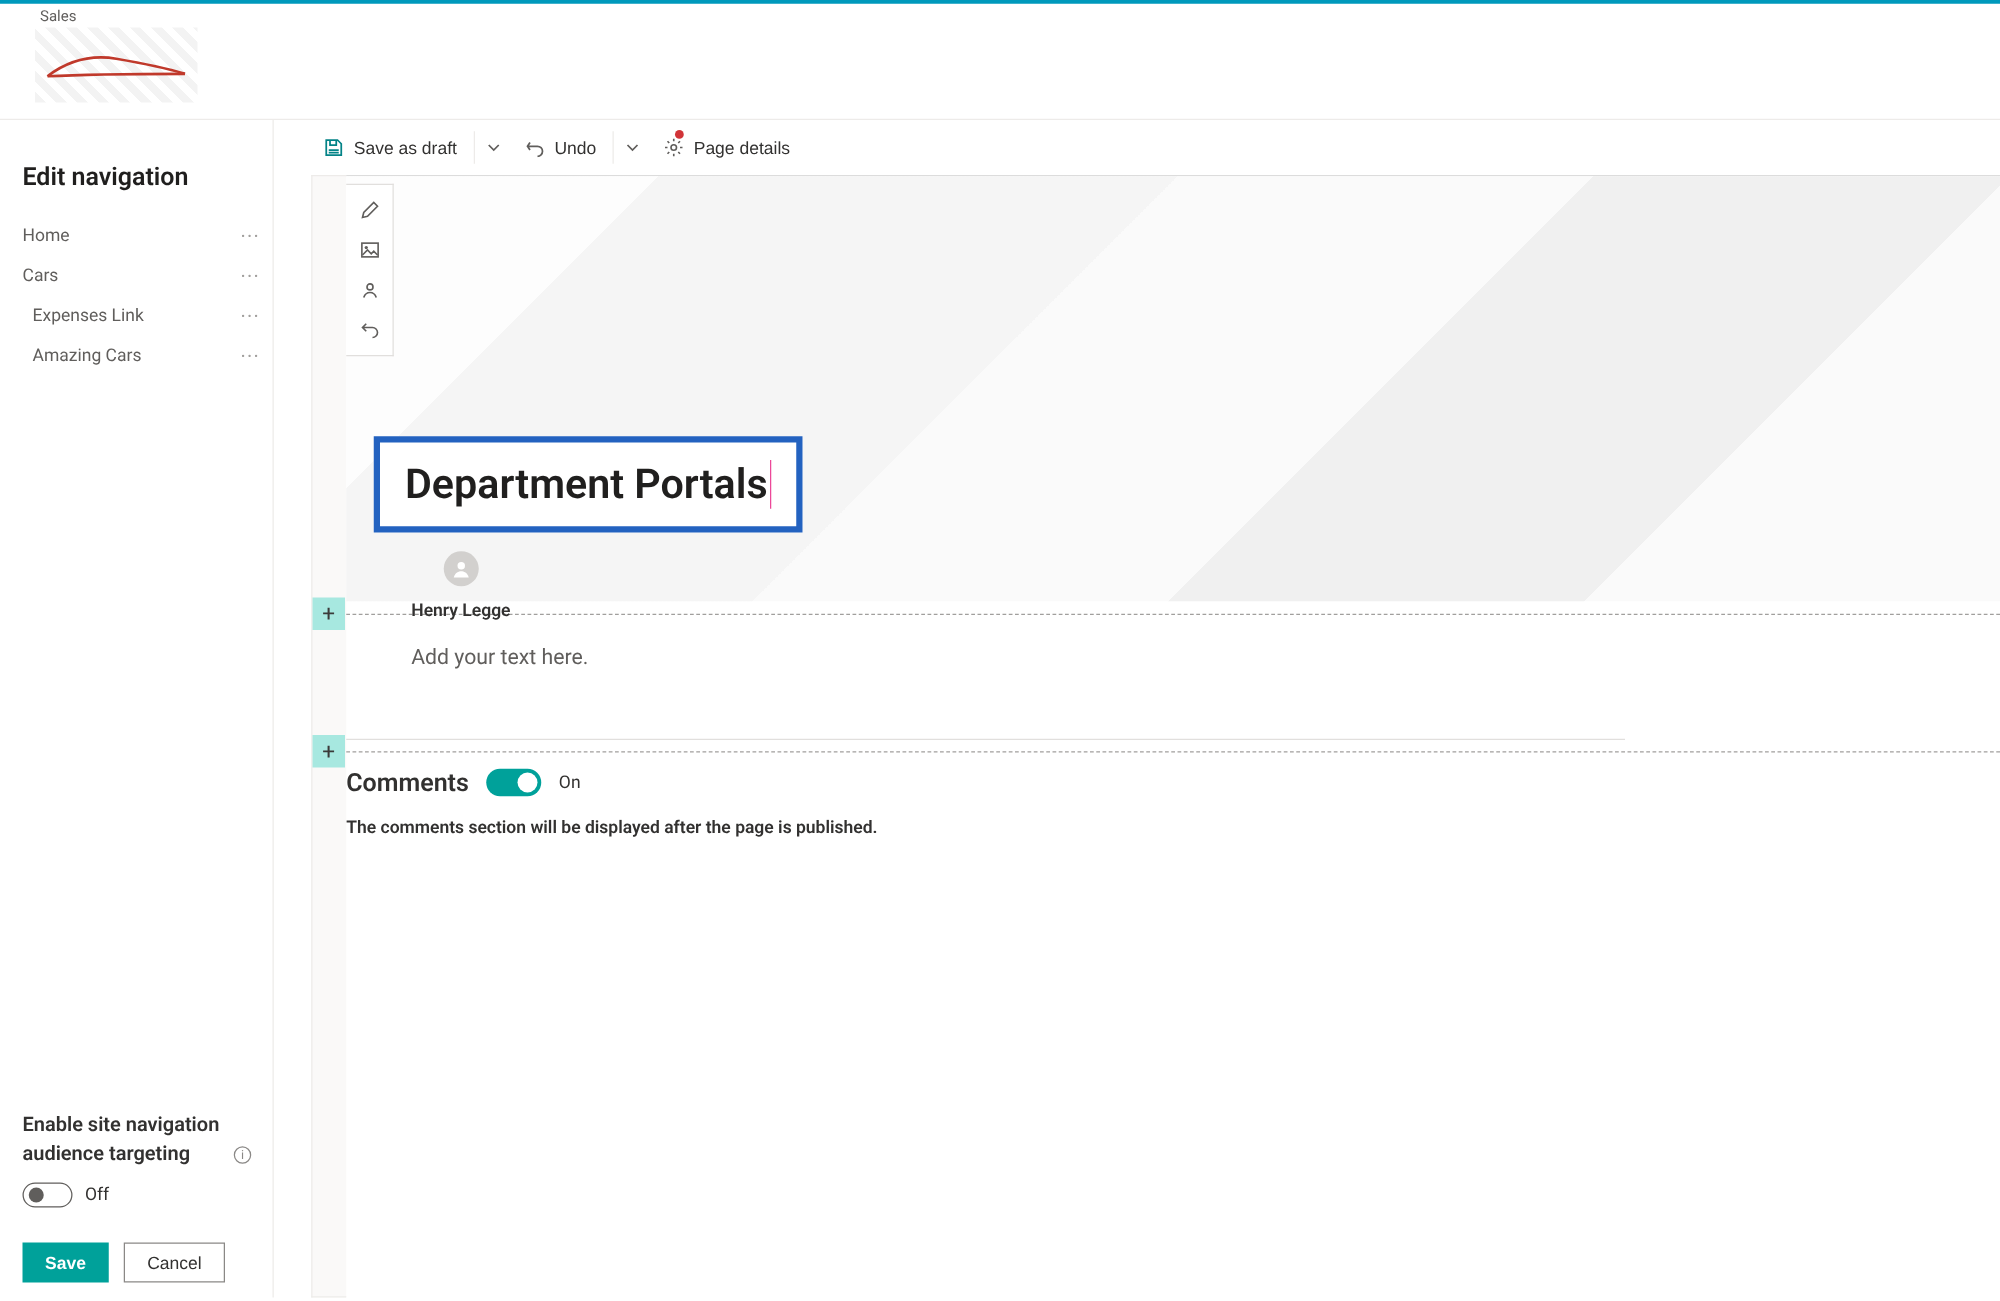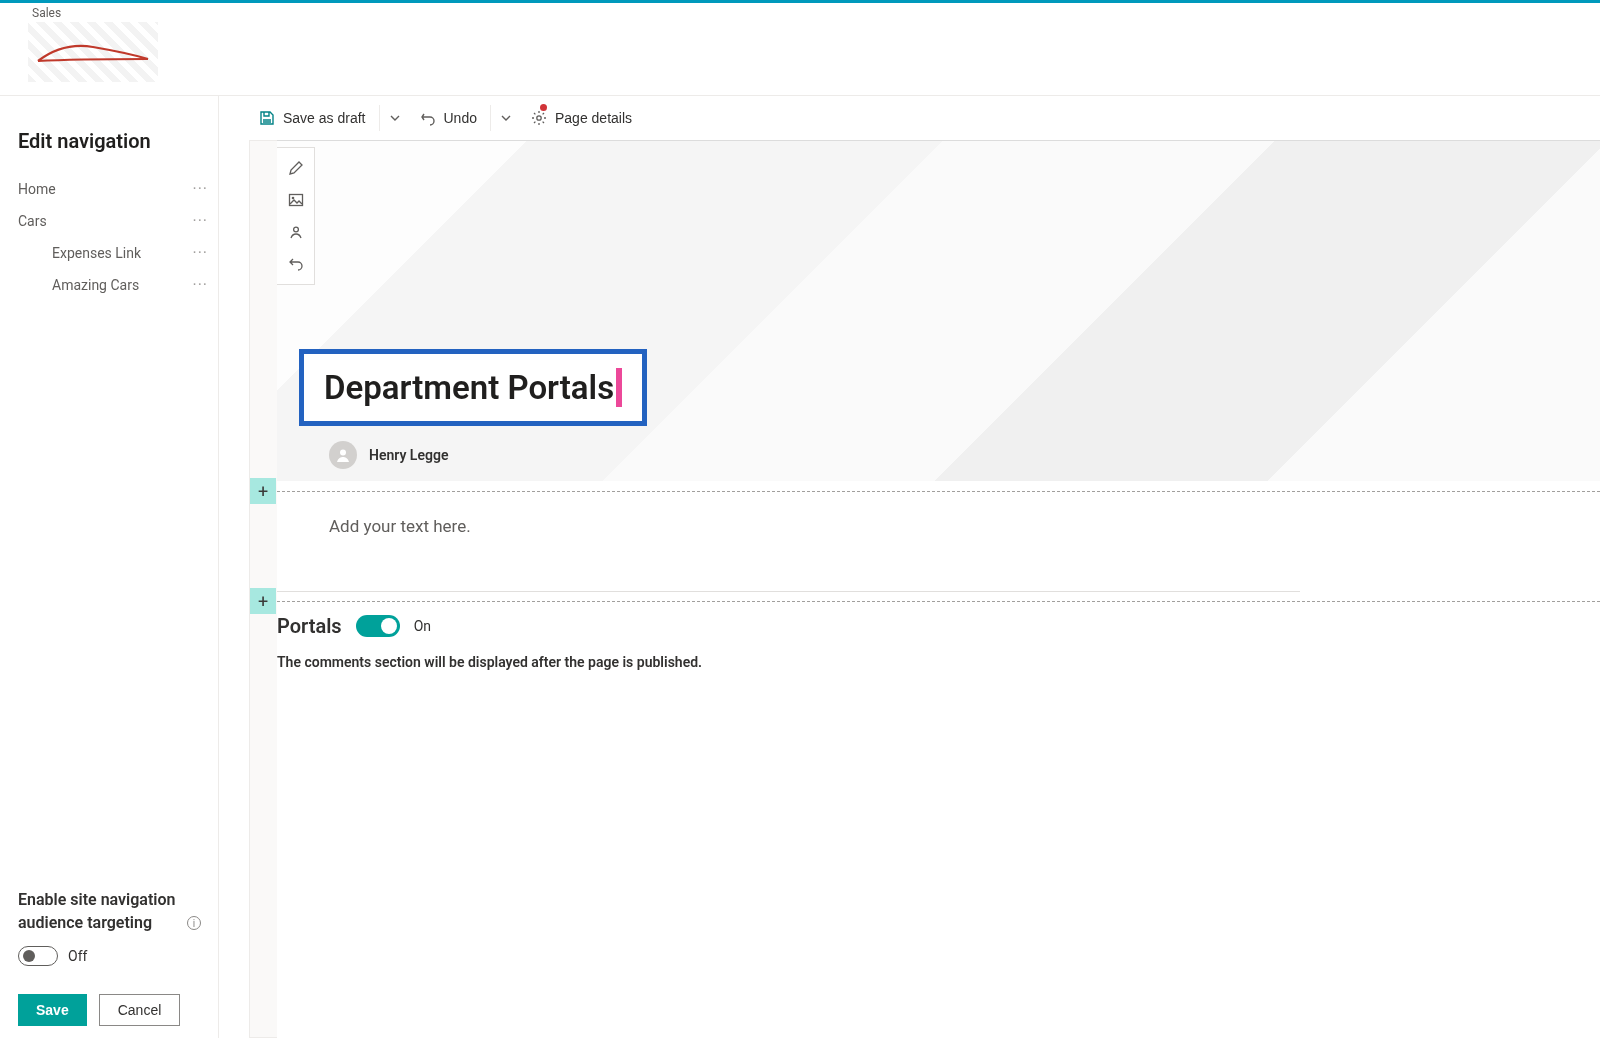--- a/index.html
+++ b/index.html
@@ -53,21 +53,21 @@
   }
   .nav-item {
     display: flex;
     justify-content: space-between;
     align-items: center;
     padding: 8px 10px 8px 18px;
     font-size: 14px;
     color: #605e5c;
     cursor: grab;
   }
-  .nav-item.child { padding-left: 52px; }
+  .nav-item.child { padding-left: 26px; }
   .dotsicon {
     color: #a19f9d;
     font-size: 16px;
     letter-spacing: 1px;
     line-height: 1;
     cursor: pointer;
   }
   .left-footer {
     position: absolute;
     bottom: 0;
@@ -214,30 +214,31 @@
     left: 22px;
     top: 208px;
     border: 5px solid #2362c0;
     padding: 14px 20px;
     background: #fff;
   }
   .title-text {
     font-size: 33px;
     font-weight: 600;
     color: #201f1e;
-    border-right: 6px solid #ec4899;
+    border-right: 1px solid #ec4899;
     padding-right: 2px;
   }
   .author-row {
     position: absolute;
     top: 300px;
     left: 52px;
     display: flex;
     align-items: center;
     gap: 12px;
+    flex-direction: column;
   }
   .avatar {
     width: 28px; height: 28px;
     border-radius: 50%;
     background: #d2d0ce;
     display: flex; align-items: center; justify-content: center;
   }
   .author-name { font-size: 14px; font-weight: 600; color: #323130; }
   .body-area {
     padding: 35px 52px 25px 52px;
@@ -421,21 +422,21 @@
           </div>
         </div>
 
         <div class="body-area">
           <span class="placeholder-text">Add your text here.</span>
         </div>
 
         <div class="comments-sect">
           <div class="rule"></div>
           <div class="comments-head">
-            <h3>Portals</h3>
+            <h3>Comments</h3>
             <div class="toggle-on"></div>
             <span class="toggle-text">On</span>
           </div>
           <div class="comments-note">The comments section will be displayed after the page is published.</div>
         </div>
       </div>
     </div>
   </div>
 </div>
 

